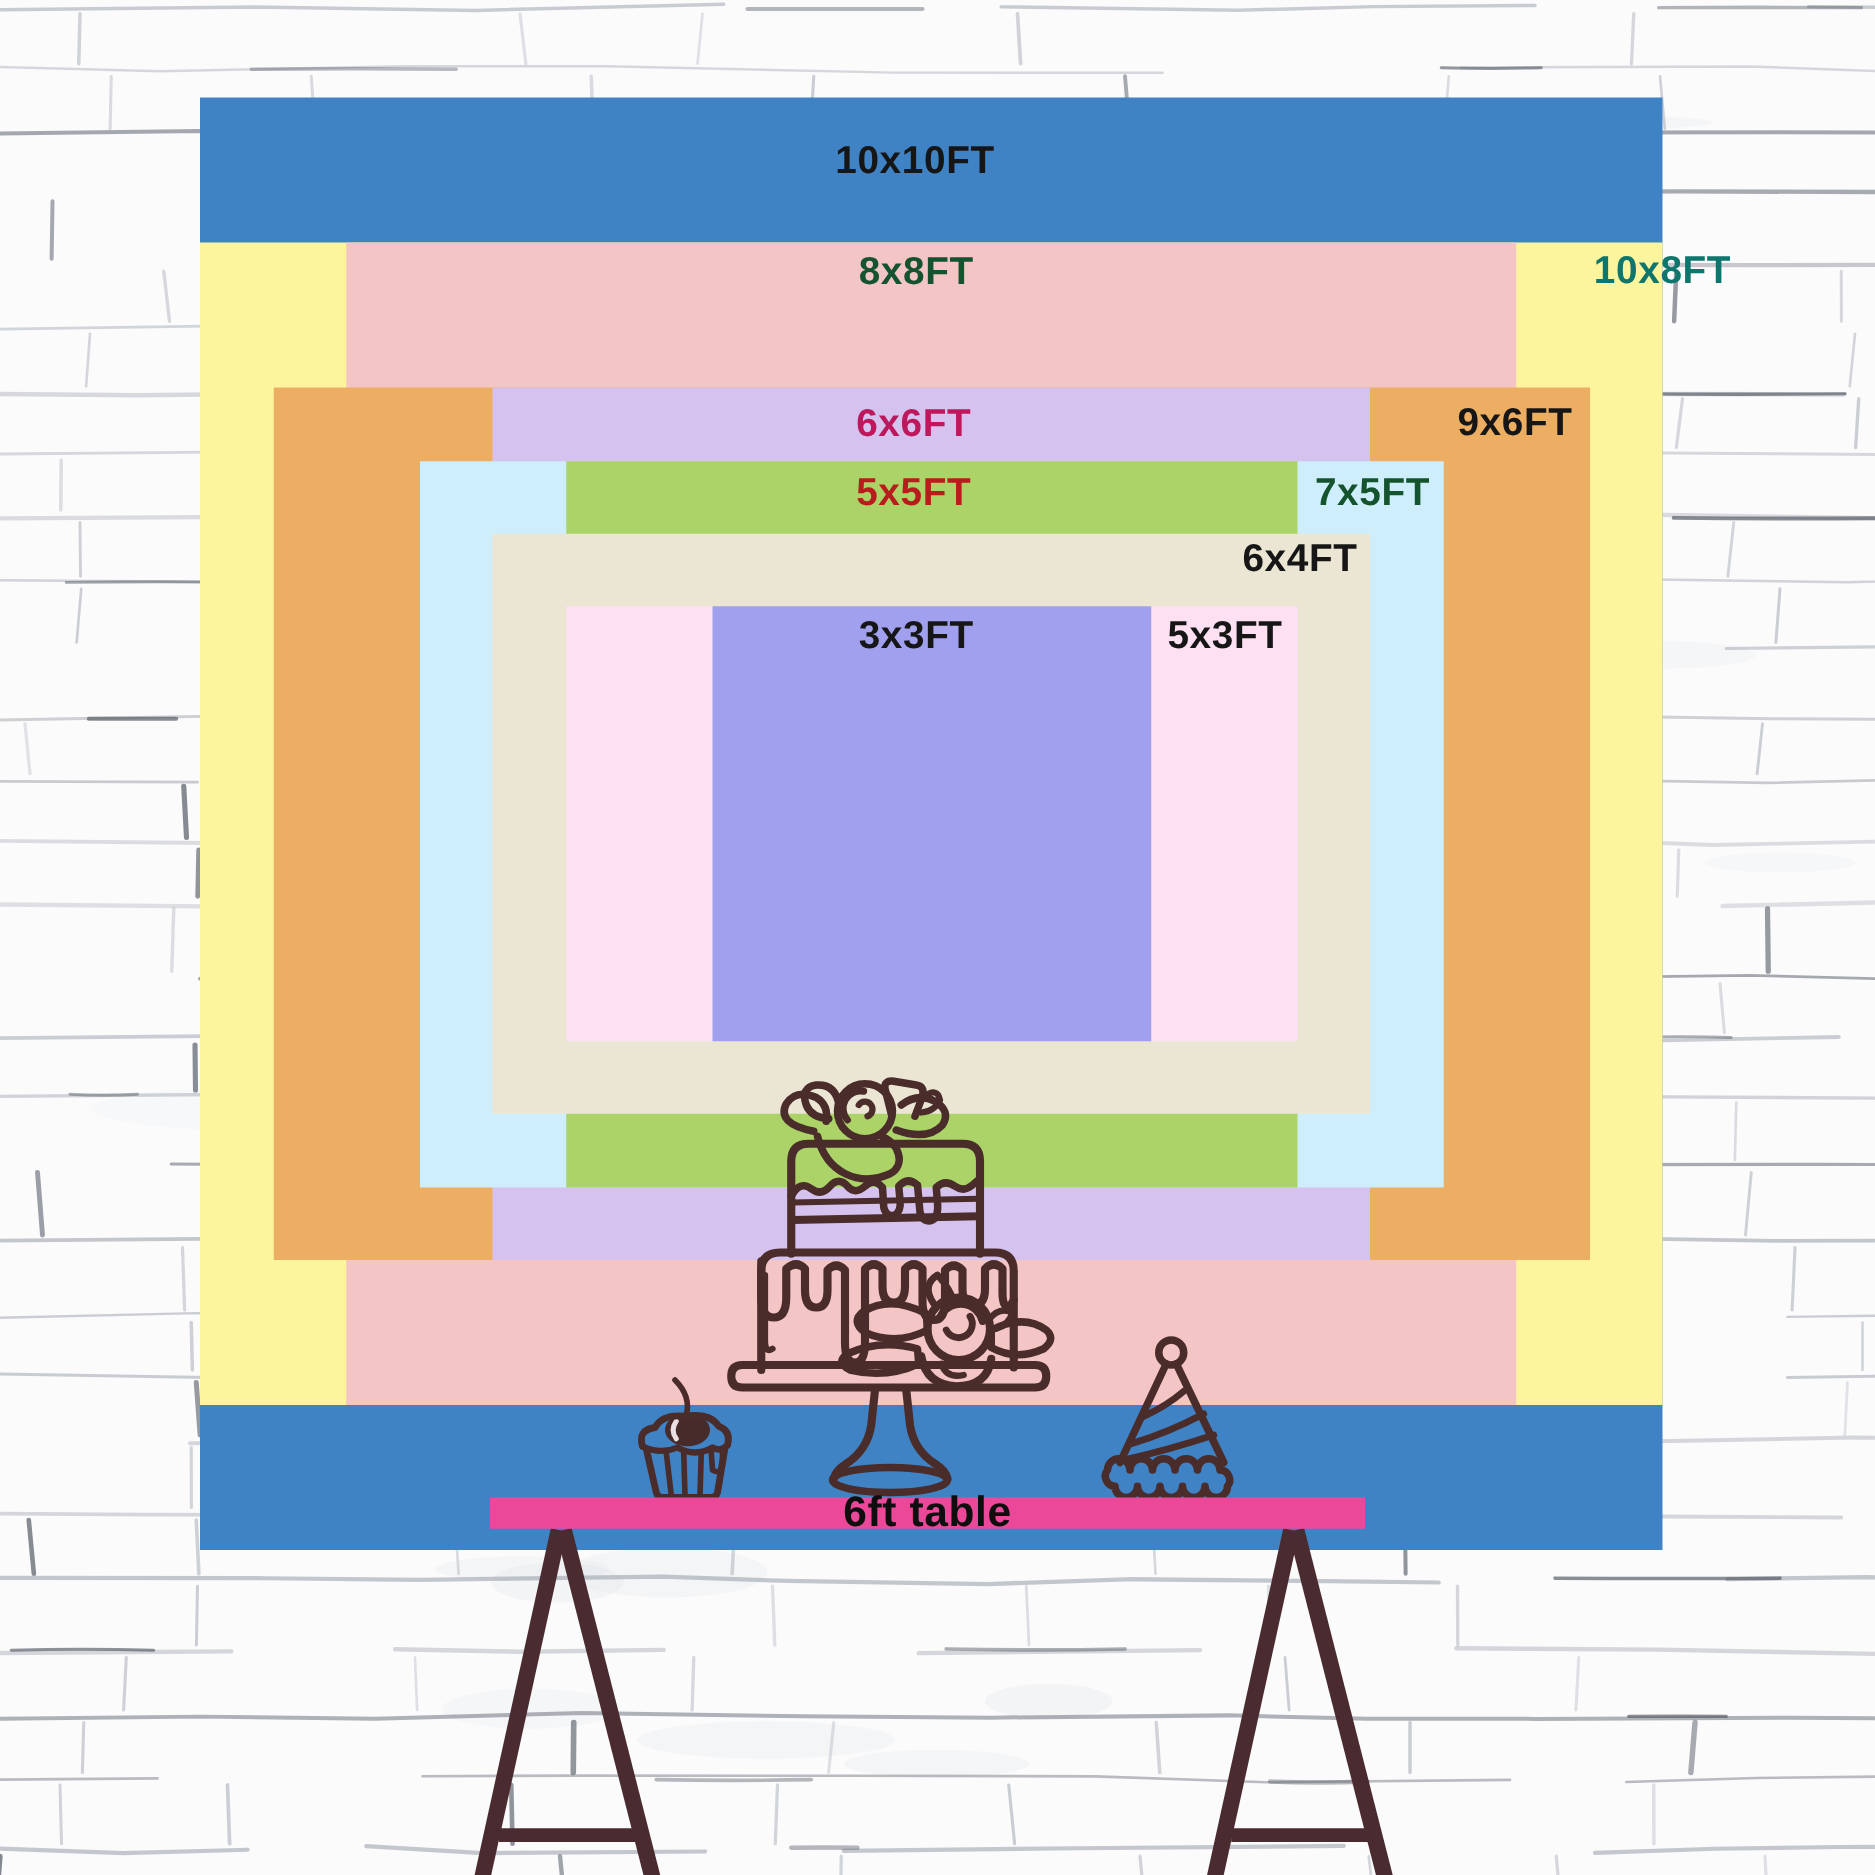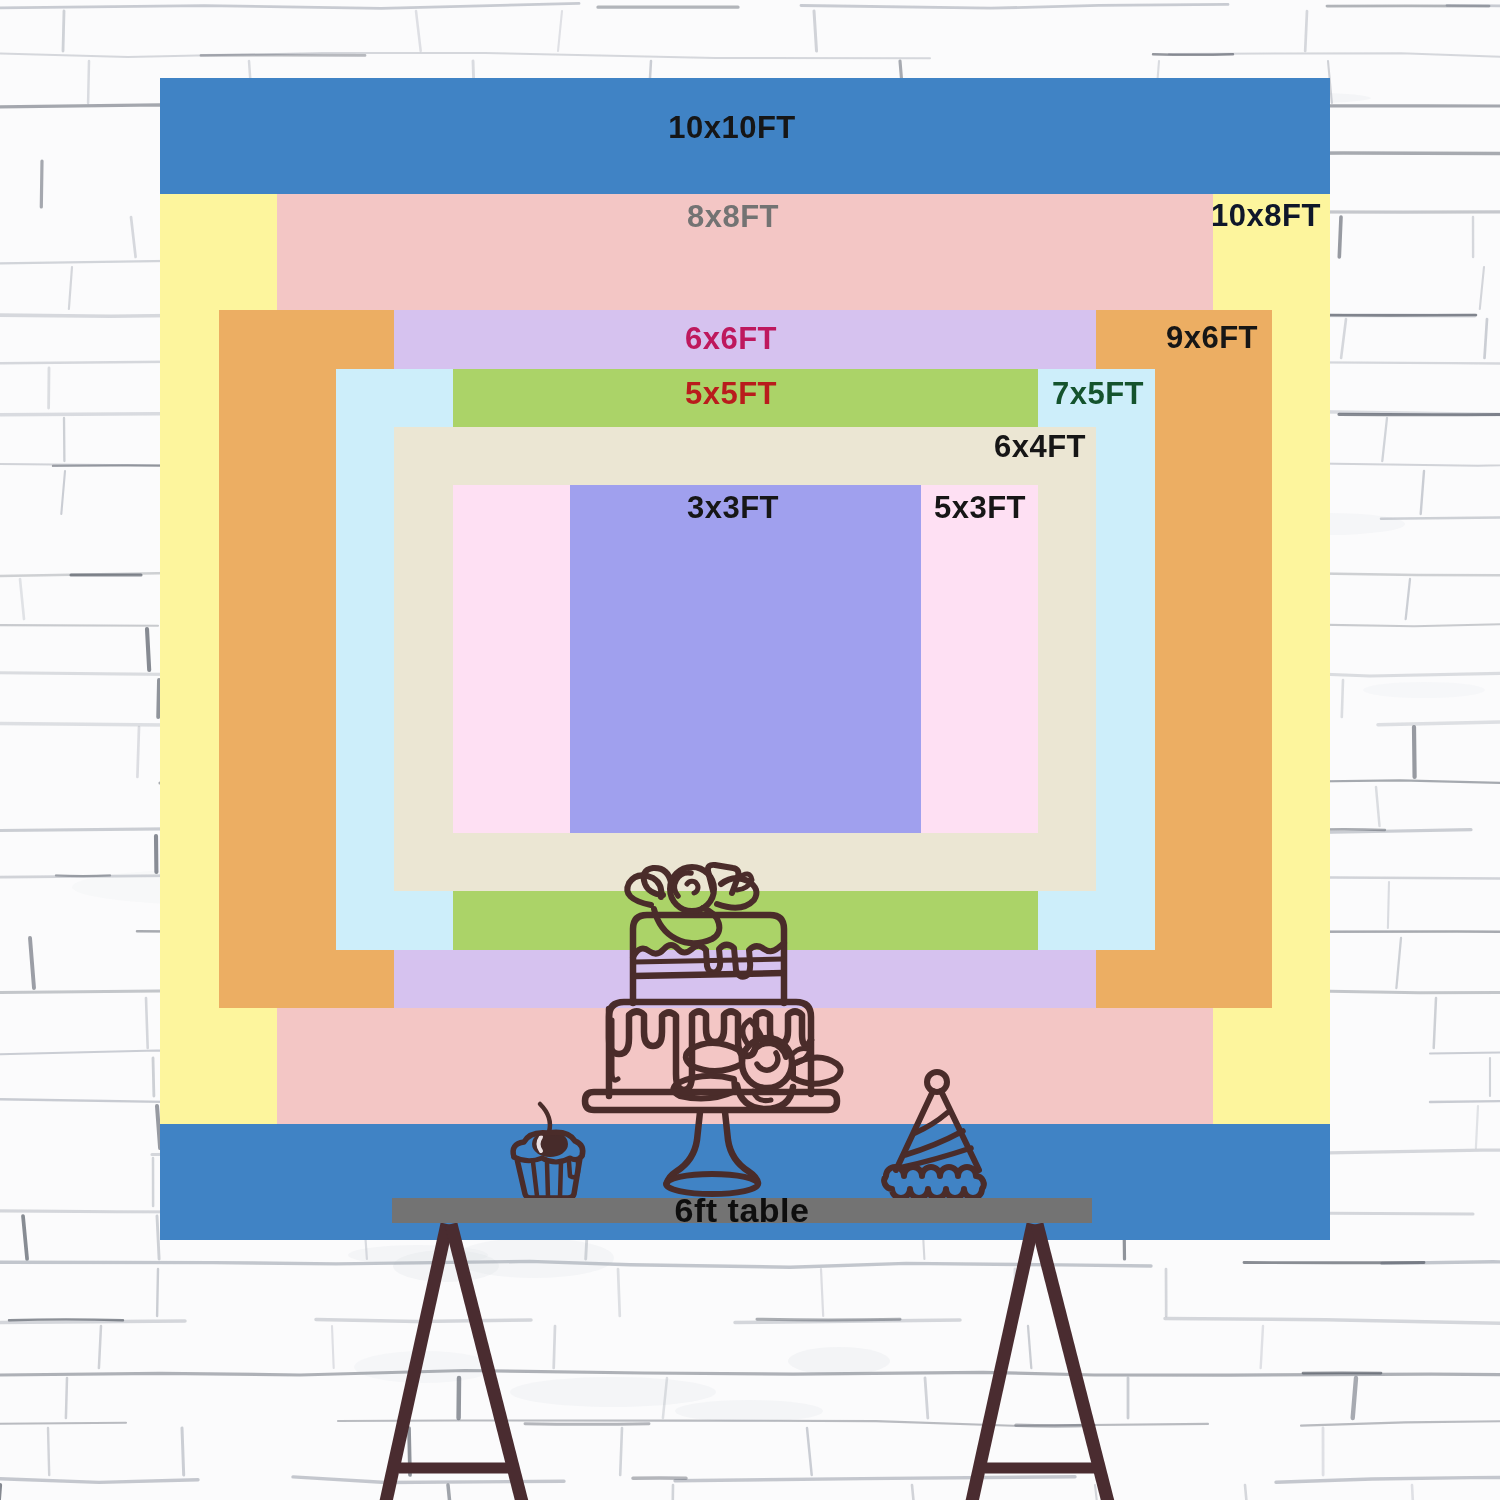--- a/index.html
+++ b/index.html
@@ -4,21 +4,21 @@
 <style>
   html,body{margin:0;padding:0;width:1500px;height:1500px;background:#fbfbfc;overflow:hidden;}
   .stage{position:relative;width:1500px;height:1500px;font-family:"Liberation Sans","DejaVu Sans",sans-serif;}
   #wall-svg,#art-svg{position:absolute;left:0;top:0;width:1500px;height:1500px;}
   #wall-svg{z-index:0;}
   #rect-stack{position:absolute;left:0;top:0;width:1500px;height:1500px;z-index:1;}
   .bd-rect{position:absolute;}
   .bd-label{position:absolute;transform:translate(-50%,-50%);font-size:31px;font-weight:600;
             letter-spacing:.5px;color:#161616;white-space:nowrap;}
   #art-svg{z-index:2;}
-  .table-bar{position:absolute;left:392px;top:1198px;width:700px;height:25px;background:#737373;
+  .table-bar{position:absolute;left:392px;top:1198px;width:700px;height:25px;background:#ec4899;
              z-index:3;display:flex;align-items:center;justify-content:center;overflow:visible;}
   .table-label{font-size:34px;font-weight:600;color:#0e0e0e;letter-spacing:.5px;line-height:25px;white-space:nowrap;}
   .art{fill:none;stroke:#4a2c2a;stroke-linecap:round;stroke-linejoin:round;}
   .leg{fill:none;stroke:#4a2c30;}
 </style>
 </head>
 <body>
 
 <div class="stage">
 
@@ -311,22 +311,22 @@
       <div class="bd-rect" style="left: 160px; top: 194.2px; width: 1170px; height: 929.6px; background: rgb(253, 245, 157);"></div>
       <div class="bd-rect" style="left: 277px; top: 194.2px; width: 936px; height: 929.6px; background: rgb(243, 198, 197);"></div>
       <div class="bd-rect" style="left: 218.5px; top: 310.4px; width: 1053px; height: 697.2px; background: rgb(236, 174, 99);"></div>
       <div class="bd-rect" style="left: 394px; top: 310.4px; width: 702px; height: 697.2px; background: rgb(214, 194, 239);"></div>
       <div class="bd-rect" style="left: 335.5px; top: 368.5px; width: 819px; height: 581px; background: rgb(205, 238, 250);"></div>
       <div class="bd-rect" style="left: 452.5px; top: 368.5px; width: 585px; height: 581px; background: rgb(171, 211, 104);"></div>
       <div class="bd-rect" style="left: 394px; top: 426.6px; width: 702px; height: 464.8px; background: rgb(235, 230, 211);"></div>
       <div class="bd-rect" style="left: 452.5px; top: 484.7px; width: 585px; height: 348.6px; background: rgb(254, 224, 243);"></div>
       <div class="bd-rect" style="left: 569.5px; top: 484.7px; width: 351px; height: 348.6px; background: rgb(160, 160, 238);"></div>
       <div class="bd-label" style="left: 732px; top: 128px; color: rgb(22, 22, 22);">10x10FT</div>
-      <div class="bd-label" style="left: 1266px; top: 216px; color: #0f172a;">10x8FT</div>
-      <div class="bd-label" style="left: 733px; top: 217px; color: #737373;">8x8FT</div>
+      <div class="bd-label" style="left: 1330px; top: 216px; color: #0f766e;">10x8FT</div>
+      <div class="bd-label" style="left: 733px; top: 217px; color: #14532d;">8x8FT</div>
       <div class="bd-label" style="left: 1212px; top: 338px; color: rgb(22, 22, 22);">9x6FT</div>
       <div class="bd-label" style="left: 731px; top: 339px; color: #be185d;">6x6FT</div>
       <div class="bd-label" style="left: 1098px; top: 394px; color: #14532d;">7x5FT</div>
       <div class="bd-label" style="left: 731px; top: 394px; color: #b91c1c;">5x5FT</div>
       <div class="bd-label" style="left: 1040px; top: 447px; color: rgb(22, 22, 22);">6x4FT</div>
       <div class="bd-label" style="left: 980px; top: 508px; color: rgb(22, 22, 22);">5x3FT</div>
       <div class="bd-label" style="left: 733px; top: 508px; color: rgb(22, 22, 22);">3x3FT</div>
     </div>
 
   <svg id="art-svg" viewBox="0 0 1500 1500" xmlns="http://www.w3.org/2000/svg">

